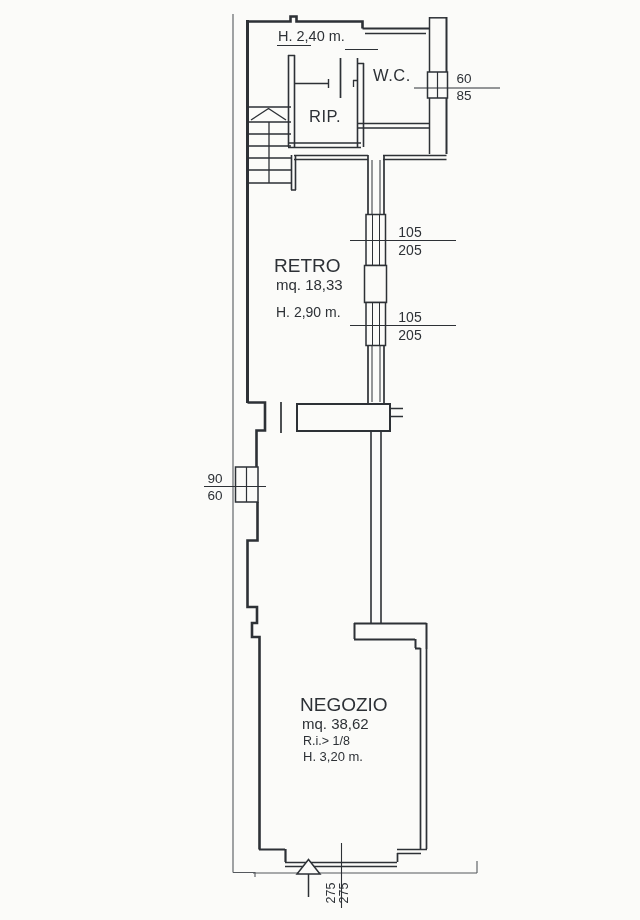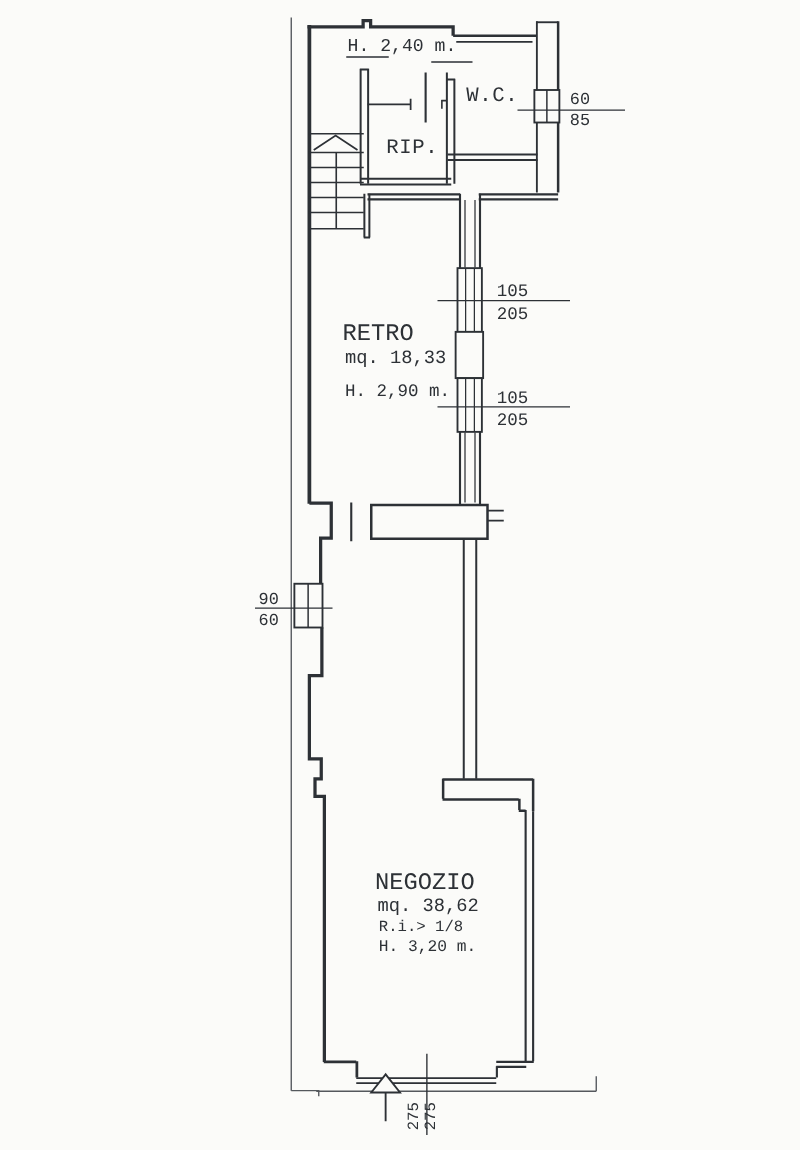--- a/index.html
+++ b/index.html
@@ -1,20 +1,20 @@
 <!DOCTYPE html>
 <html><head>
 <meta charset="utf-8">
 <style>
   html,body{margin:0;padding:0;background:#e8e8e6;}
   .page{
     position:relative;
     width:640px;height:920px;
     background:#fbfbf9;
-    font-family:Liberation Mono, monospace;
+    font-family:Liberation Sans, sans-serif;
     overflow:hidden;
   }
   svg{display:block}
   .plan-text{fill:#2d3136;}
   .dim-text{fill:#2d3136;}
 </style>
 </head>
 <body>
 
 <div class="page">

